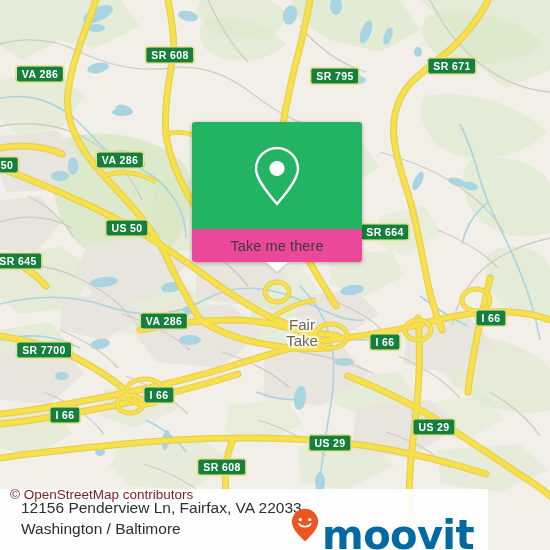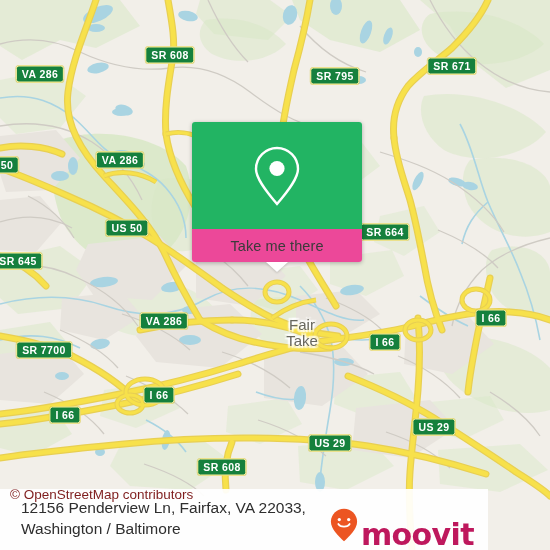--- a/index.html
+++ b/index.html
@@ -148,23 +148,23 @@
   #brand {
     position: absolute;
     right: 14px;
     top: 14px;
     display: flex;
     align-items: center;
     gap: 3px;
   }
   #brand-wordmark {
     font-family: "DejaVu Sans", sans-serif;
-    font-size: 30px;
+    font-size: 40px;
     font-weight: bold;
-    color: #be185d;
+    color: #0369a1;
     letter-spacing: -0.6px;
     line-height: 30px;
     margin-top: 17px;
   }
 </style>
 </head>
 <body>
 
 <div id="app">
 

